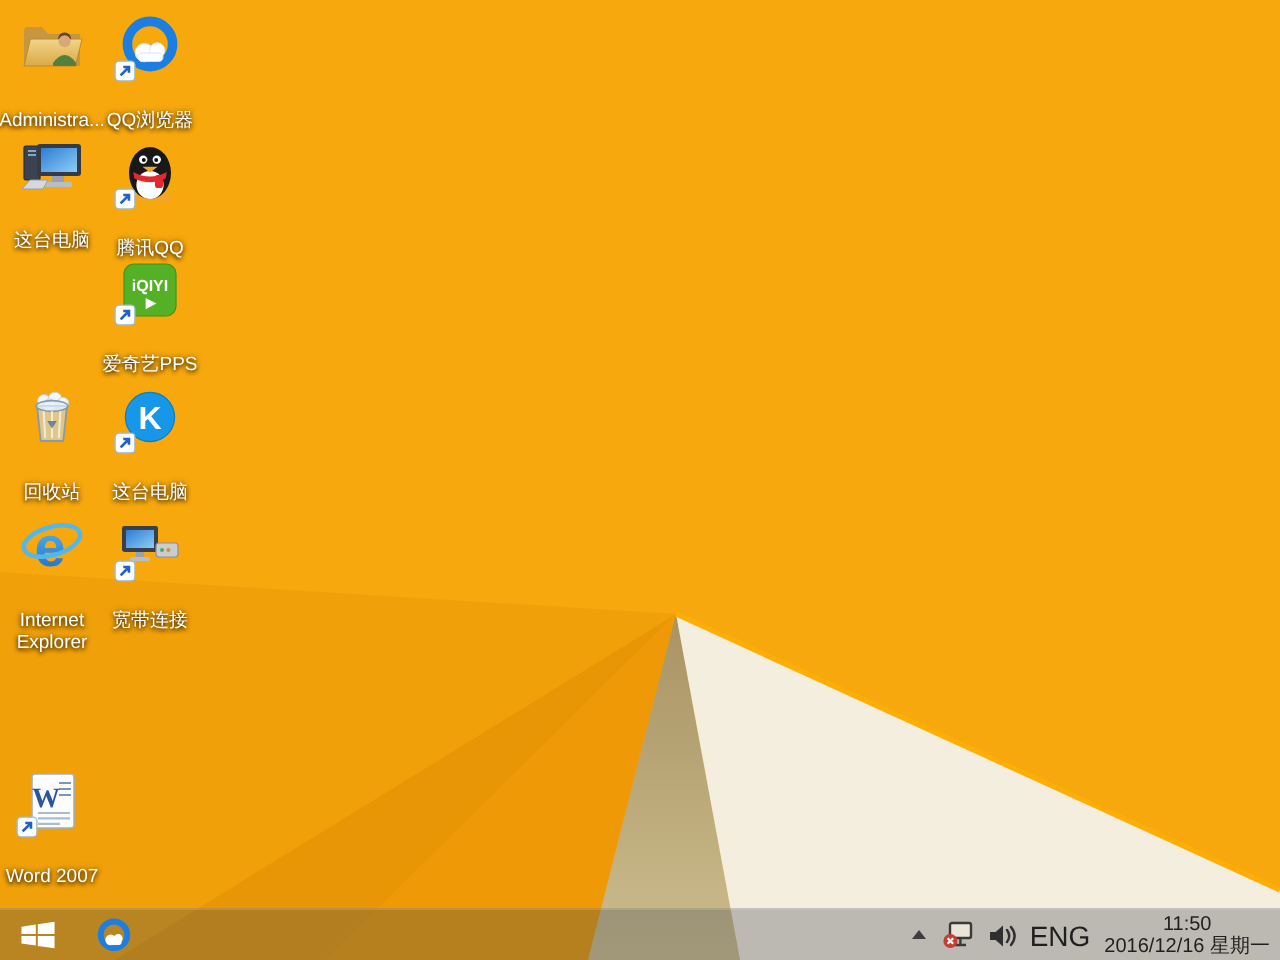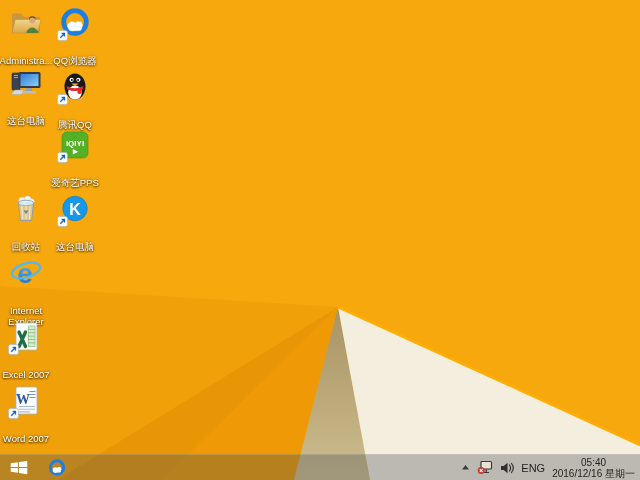--- a/index.html
+++ b/index.html
@@ -18,21 +18,21 @@
   .sc{position:absolute;left:-1px;bottom:-1px;width:11px;height:11px;}
   
   .taskbar{position:absolute;left:0;right:0;bottom:0;height:25px;
            background:rgba(73,78,84,0.33);
            border-top:1px solid rgba(255,255,255,0.14);
            display:flex;align-items:center;}
   .start{width:38px;height:100%;display:flex;align-items:center;justify-content:center;}
   .task-app{width:28px;height:100%;display:flex;align-items:center;justify-content:center;margin-left:5px;}
   .tray{margin-left:auto;display:flex;align-items:center;gap:7px;height:100%;padding-right:5px;}
   .tray-ico{display:flex;align-items:center;justify-content:center;}
-  .lang{font-size:11px;color:#1f1f1f;}
+  .lang{font-size:14px;color:#1f1f1f;}
   .clock{font-size:10px;line-height:11px;color:#1f1f1f;text-align:center;min-width:76px;}
 </style>
 </head>
 <body>
 
 <div class="screen">
 
   <svg width="0" height="0" style="position:absolute" aria-hidden="true">
     <defs>
       <linearGradient id="g-scr" x1="0" y1="0" x2="1" y2="1">
@@ -184,42 +184,39 @@
   <div class="cell" style="left:0;top:256px">
     <div class="ic">
       <svg class="main" viewBox="0 0 34 34">
         <text x="16" y="27" font-size="28" font-weight="bold" fill="url(#g-ie)" text-anchor="middle" font-family="Liberation Sans, sans-serif">e</text>
         <ellipse cx="17" cy="14.5" rx="14.5" ry="7" fill="none" stroke="#53B7EE" stroke-width="2.3" transform="rotate(-16 17 14.5)"></ellipse>
       </svg>
     </div>
     <div class="lbl wrap">Internet Explorer</div>
   </div>
 
-
-  <div class="cell" style="left:0;top:320px">
-    <div class="ic">
-      <svg class="main" viewBox="0 0 34 34">
-        <rect x="7" y="3" width="21" height="27" rx="1.5" fill="#FDFEFD" stroke="#A8B8A4" stroke-width="0.8"></rect>
-        <g fill="#D8EBD2" stroke="#8CBF7E" stroke-width="0.7">
-          <rect x="19.5" y="6" width="6.5" height="3.4"></rect>
-            <rect x="19.5" y="9.4" width="6.5" height="3.4"></rect>
-          <rect x="19.5" y="12.8" width="6.5" height="3.4"></rect>
-            <rect x="19.5" y="16.2" width="6.5" height="3.4"></rect>
-          <rect x="19.5" y="19.6" width="6.5" height="3.4"></rect>
-            <rect x="19.5" y="23" width="6.5" height="3.4"></rect>
-        </g>
-        <path d="M10 12 L16.5 26.5 M16.5 12 L10 26.5" stroke="#1E7145" stroke-width="3.4" stroke-linecap="round"></path>
-      </svg>
-      <svg class="sc" viewBox="0 0 10 10">
-        <rect x="0.5" y="0.5" width="9" height="9" rx="1.8" fill="#fff" stroke="#9FB6C8" stroke-width="0.6"></rect>
-        <path d="M3 7 L6.6 3.4 M4.2 3.2 H6.8 V5.8" fill="none" stroke="#1E62C8" stroke-width="1.2"></path>
-      </svg>
-    </div>
-    <div class="lbl">Excel 2007</div>
-  </div>
+  <div class="cell" style="left:49px;top:256px">
+    <div class="ic">
+      <svg class="main" viewBox="0 0 34 34">
+        <rect x="3" y="7" width="18" height="13" rx="1.2" fill="#39404A"></rect>
+        <rect x="5" y="9" width="14" height="9" fill="url(#g-scr)"></rect>
+        <rect x="10" y="20" width="4" height="2.5" fill="#9AA1A8"></rect>
+        <rect x="7" y="22.5" width="10" height="2" rx="0.8" fill="#B8BEC4"></rect>
+        <rect x="20" y="15.5" width="11" height="7" rx="1.5" fill="#C9CDD2" stroke="#8B9196" stroke-width="0.6"></rect>
+        <circle cx="23" cy="19" r="1" fill="#56A856"></circle>
+        <circle cx="26.2" cy="19" r="1" fill="#D98F2B"></circle>
+      </svg>
+      <svg class="sc" viewBox="0 0 10 10">
+        <rect x="0.5" y="0.5" width="9" height="9" rx="1.8" fill="#fff" stroke="#9FB6C8" stroke-width="0.6"></rect>
+        <path d="M3 7 L6.6 3.4 M4.2 3.2 H6.8 V5.8" fill="none" stroke="#1E62C8" stroke-width="1.2"></path>
+      </svg>
+    </div>
+    <div class="lbl">宽带连接</div>
+  </div>
+
 
   <div class="cell" style="left:0;top:384px">
     <div class="ic">
       <svg class="main" viewBox="0 0 34 34">
         <rect x="7" y="3" width="21" height="27" rx="1.5" fill="#FDFDFE" stroke="#9FB0C4" stroke-width="0.8"></rect>
         <g stroke="#7A96B8" stroke-width="1.1">
           <path d="M20.5 7.5 h6 M20.5 10.5 h6 M20.5 13.5 h6"></path>
         </g>
         <g stroke="#A9BCD2" stroke-width="1.1">
           <path d="M10 22.5 h16 M10 25.2 h16 M10 27.9 h11"></path>
@@ -273,19 +270,19 @@
         </svg>
       </div>
       <div class="tray-ico">
         <svg width="14" height="12" viewBox="0 0 14 12">
           <path d="M1 4 h2.8 L7.5 0.8 v10.4 L3.8 8 H1 Z" fill="#2F2F2F"></path>
           <path d="M9.5 3 q2.2 3 0 6 M11.5 1.5 q3.6 4.5 0 9" stroke="#2F2F2F" stroke-width="1.2" fill="none" stroke-linecap="round"></path>
         </svg>
       </div>
       <div class="lang">ENG</div>
       <div class="clock">
-        <div>05:40</div>
+        <div>11:50</div>
         <div>2016/12/16 星期一</div>
       </div>
     </div>
   </div>
 
 </div>
 
 </body></html>

